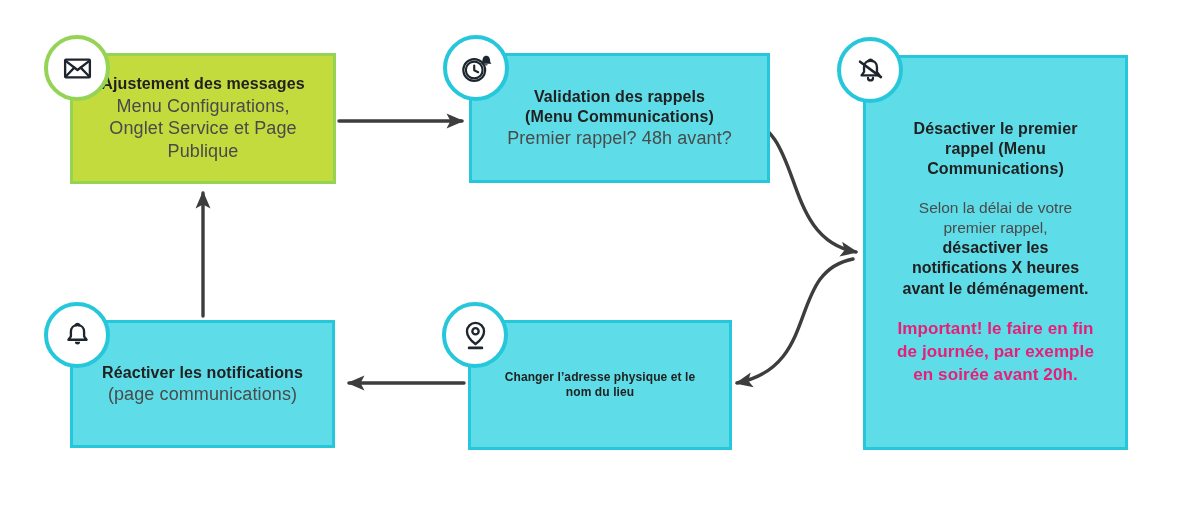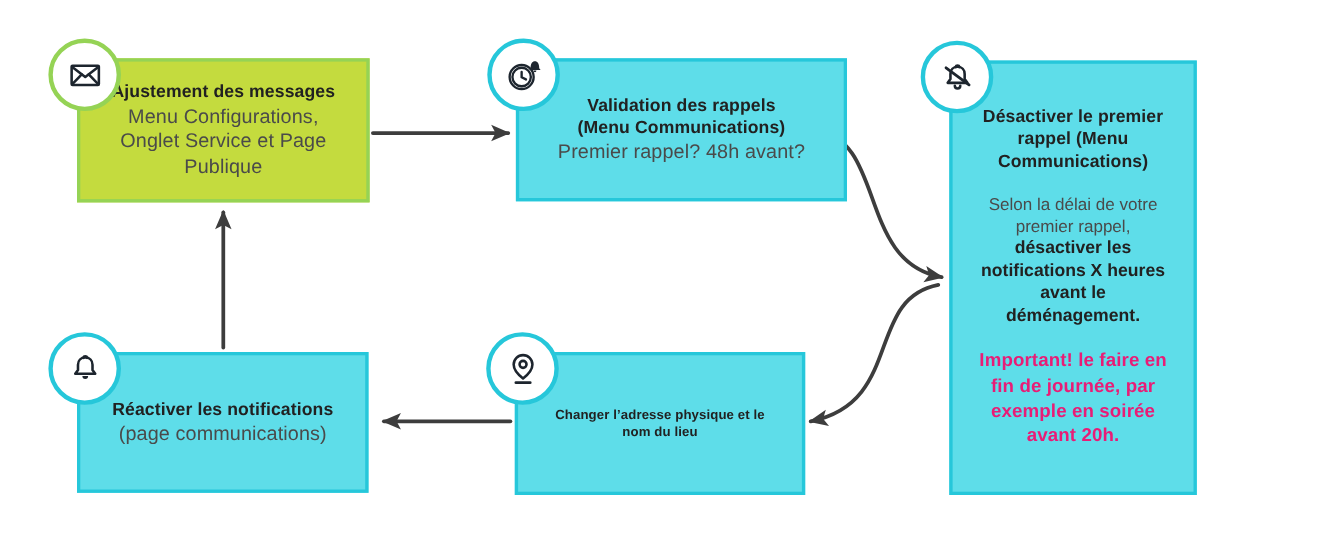--- a/index.html
+++ b/index.html
@@ -78,21 +78,21 @@
         <circle cx="11.2" cy="14.2" r="6.6"></circle>
         <path d="M11.2 10.6 L11.2 14.4 L14.3 15.9"></path>
         <path class="fillpart" d="M17.6 7.9 c0-3.4 1.2-5 3.1-5 c1.9 0 3.1 1.6 3.1 5 l1 1.3 h-8.2 z"></path>
         <path class="fillpart" d="M19.6 9.6 a1.1 1.1 0 0 0 2.2 0 z"></path>
       </svg>
     </div>
     <div class="title" style="max-width:212px;">Validation des rappels (Menu Communications)</div>
     <div class="subtitle">Premier rappel? 48h avant?</div>
   </div>
 
-  <div class="node cyan" style="left:863px;top:55px;width:225px;height:395px;padding:20px 22px;">
+  <div class="node cyan" style="left:863px;top:55px;width:265px;height:395px;padding:20px 22px;">
     <div class="badge cyan-ring">
       <svg class="icon" viewBox="0 0 24 24">
         <path d="M10.7 5.1 a1.35 1.35 0 0 1 2.6 0"></path>
         <path d="M12 4.9 c2.9 0 4.7 2.1 4.7 4.8 v3.3 l1.8 2.5 H5.5 l1.8-2.5 V9.7 c0-2.7 1.8-4.8 4.7-4.8 z"></path>
         <path d="M10.2 17.4 a1.8 1.8 0 0 0 3.6 0"></path>
         <path d="M4.4 5.6 L19.6 16.8" stroke-width="1.9"></path>
       </svg>
     </div>
     <div class="title" style="max-width:192px;">Désactiver le premier rappel (Menu Communications)</div>
     <div class="para" style="max-width:200px;">

